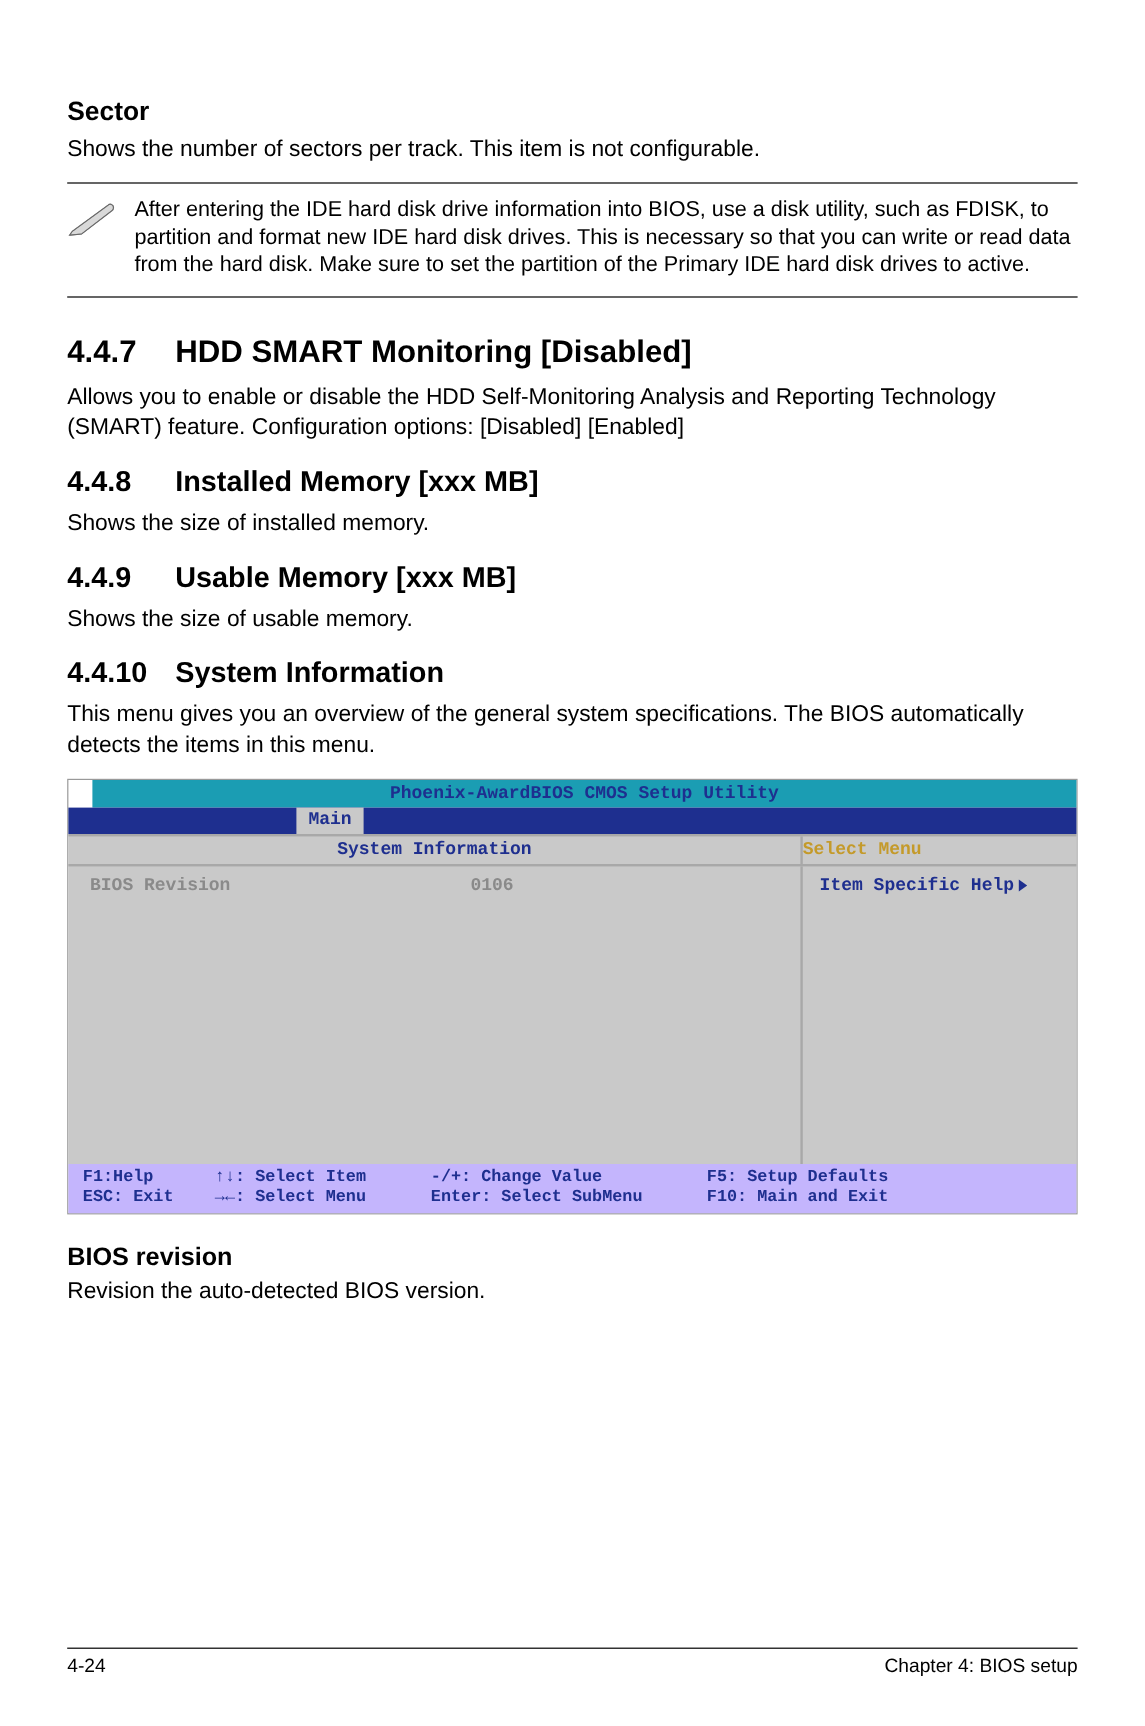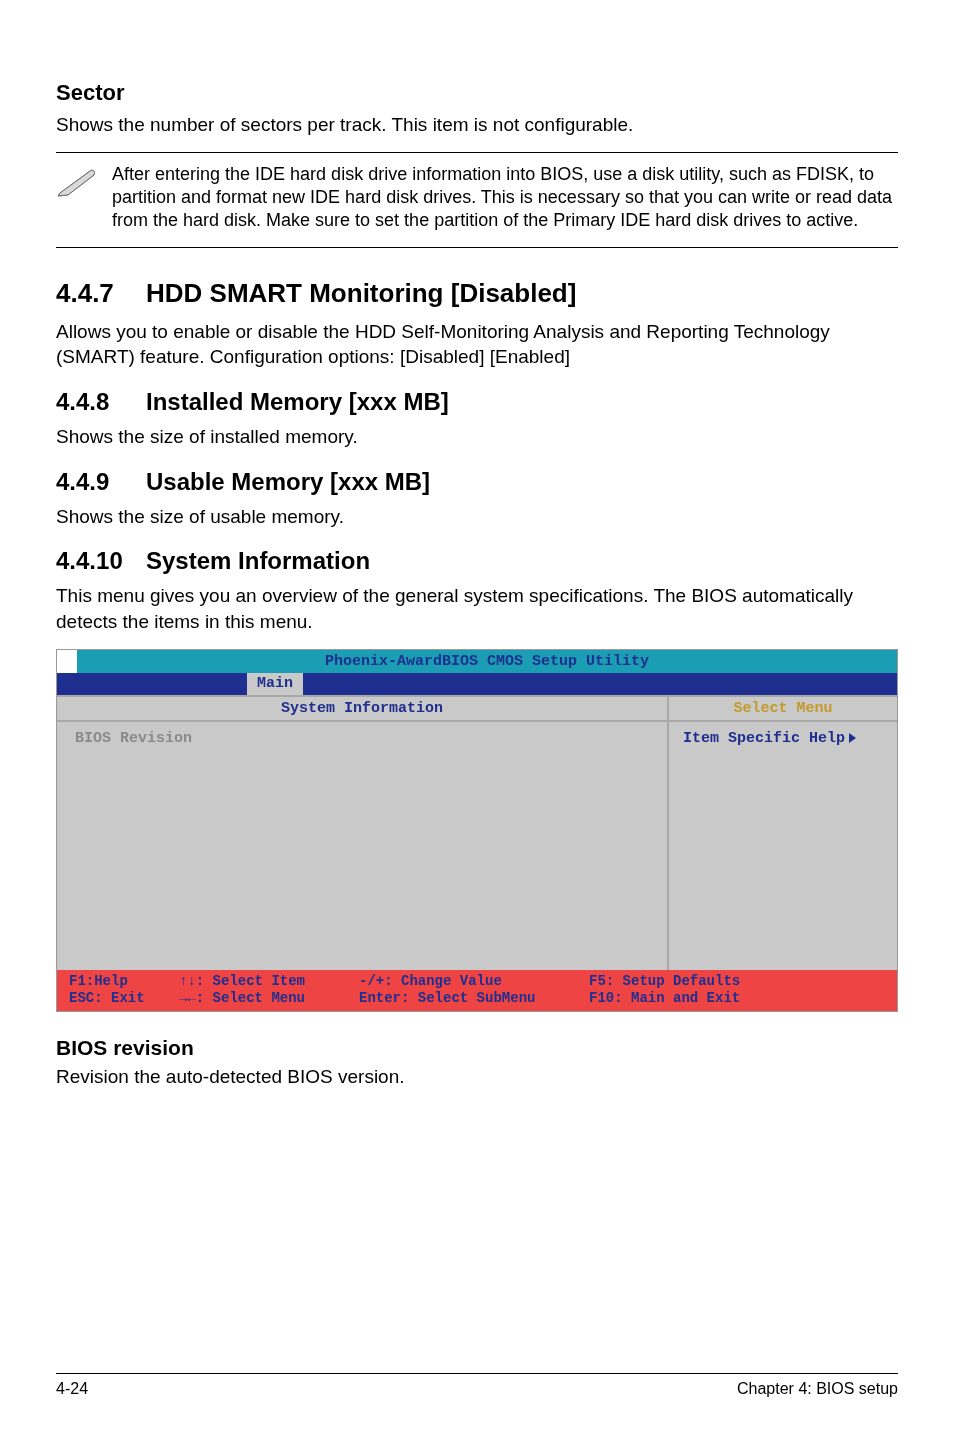--- a/index.html
+++ b/index.html
@@ -94,21 +94,21 @@
   }
   .bios-header-left {
     flex: 1;
     text-align: center;
     color: #1e2f8f;
     padding: 3px 0;
   }
   .bios-header-right {
     width: 230px;
     border-left: 2px solid #a8a8a8;
-    text-align: center;
+    text-align: left;
     color: #c49a2a;
     padding: 3px 0;
   }
   .bios-body-row {
     display: flex;
     background: #c9c9c9;
     border-top: 2px solid #a8a8a8;
     height: 250px;
   }
   .bios-body-left {
@@ -127,21 +127,21 @@
   .bios-body-right .tri {
     display: inline-block;
     width: 0; height: 0;
     border-top: 5px solid transparent;
     border-bottom: 5px solid transparent;
     border-left: 7px solid #1e2f8f;
     margin-left: 4px;
     vertical-align: middle;
   }
   .bios-footer {
-    background: #ef4444;
+    background: #c4b5fd;
     color: #1e2f8f;
     display: flex;
     padding: 3px 12px;
     line-height: 1.25;
     font-size: 14px;
   }
   .bios-footer .col1 { width: 110px; }
   .bios-footer .col2 { width: 180px; }
   .bios-footer .col3 { width: 230px; }
   .bios-footer .col4 { flex: 1; text-align: left; }
@@ -207,20 +207,21 @@
     <div class="bios-tabbar">
       <div class="bios-tab">Main</div>
     </div>
     <div class="bios-header-row">
       <div class="bios-header-left">System Information</div>
       <div class="bios-header-right">Select Menu</div>
     </div>
     <div class="bios-body-row">
       <div class="bios-body-left">
         <span>BIOS Revision</span>
+        <span>0106</span>
       </div>
       <div class="bios-body-right">
         <span>Item Specific Help</span><span class="tri"></span>
       </div>
     </div>
     <div class="bios-footer">
       <div class="col1">
         <div>F1:Help</div>
         <div>ESC: Exit</div>
       </div>

